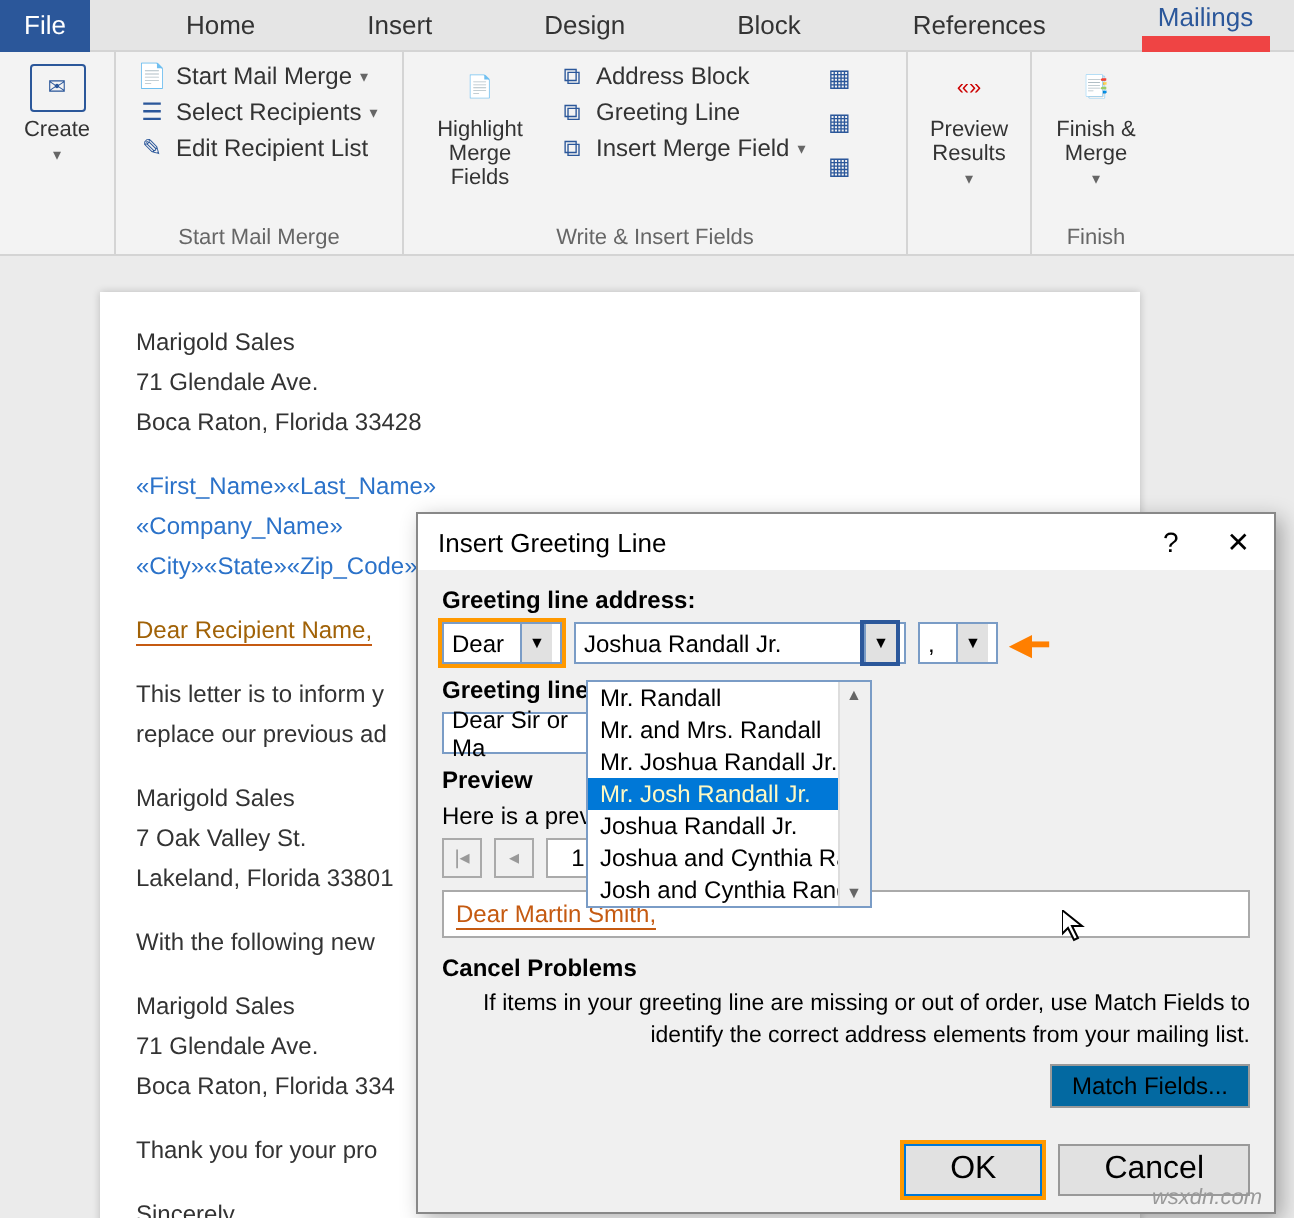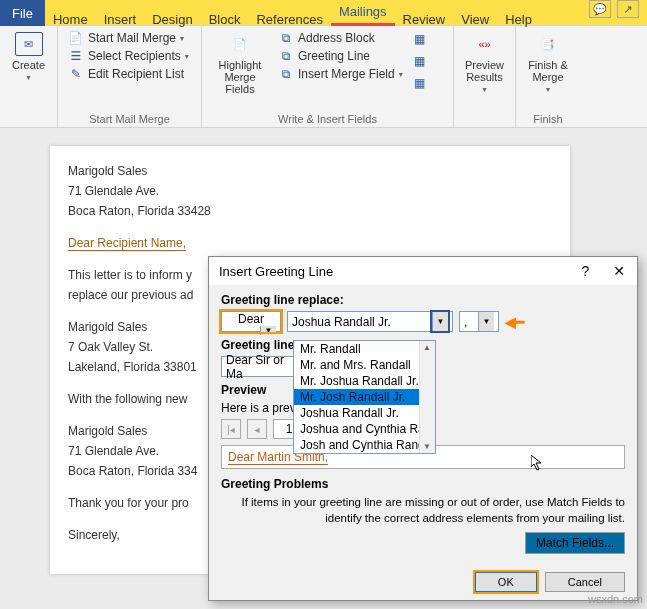--- a/index.html
+++ b/index.html
@@ -1,22 +1,22 @@
 <!DOCTYPE html>
 <html><head>
 <meta charset="utf-8">
 <style>
 * { box-sizing: border-box; font-family: "Segoe UI", Arial, sans-serif; }
 body { margin: 0; width: 647px; height: 609px; background: #fff; font-size: 12px; overflow: hidden; position: relative; }
 
 
-.tabbar { display: flex; align-items: flex-start; height: 26px; background: #fde047; border-bottom: 1px solid #d4d4d4; }
+.tabbar { display: flex; align-items: center; height: 26px; background: #e5e5e5; border-bottom: 1px solid #d4d4d4; gap: 40px; }
 .file-tab { background: #2b579a; color: #fff; padding: 0 12px; height: 26px; display: flex; align-items: center; font-size: 13px; }
 .tab { padding: 0 8px; height: 38px; display: flex; align-items: center; color: #333; font-size: 13px; cursor: pointer; }
-.tab.active { border-bottom: 3px solid #ef4444; color: #2b579a; padding-bottom: 0; height: 26px; }
+.tab.active { border-bottom: 8px solid #ef4444; color: #2b579a; padding-bottom: 0; height: 26px; }
 .tabbar-right { margin-left: auto; display: flex; gap: 6px; padding-right: 8px; }
 .tabbar-right .ico { width: 22px; height: 18px; border: 1px solid #aaa; display: flex; align-items: center; justify-content: center; color: #2b579a; font-size: 11px; }
 
 .ribbon { display: flex; background: #f3f3f3; border-bottom: 1px solid #d4d4d4; height: 102px; }
 .group { border-right: 1px solid #d4d4d4; padding: 4px 8px 2px 8px; display: flex; flex-direction: column; }
 .group-label { text-align: center; font-size: 11px; color: #666; margin-top: auto; padding-top: 2px; }
 .group-body { display: flex; flex: 1; align-items: flex-start; }
 
 .big-btn { display: flex; flex-direction: column; align-items: center; width: 50px; text-align: center; font-size: 11px; line-height: 12px; color: #333; padding: 2px; }
 .big-btn .bicon { width: 28px; height: 24px; display: flex; align-items: center; justify-content: center; margin-bottom: 3px; }
@@ -40,52 +40,52 @@
 
 .dialog { position: absolute; left: 208px; top: 256px; width: 430px; background: #f0f0f0; border: 1px solid #888; box-shadow: 3px 3px 10px rgba(0,0,0,0.3); font-size: 12px; }
 .dialog-title { display: flex; align-items: center; padding: 6px 6px 6px 10px; font-size: 13px; background: #fff; }
 .dialog-title .tbtns { margin-left: auto; display: flex; gap: 12px; font-size: 14px; }
 .dialog-title .tbtns span { cursor: pointer; padding: 0 6px; }
 .dialog-body { padding: 8px 12px 10px 12px; }
 .label-bold { font-weight: bold; margin-bottom: 4px; }
 .row { display: flex; align-items: center; gap: 6px; margin-bottom: 6px; }
 .sel { border: 1px solid #7a9cc6; background: #fff; height: 21px; display: flex; align-items: center; padding: 0 4px; position: relative; }
 .sel .arrow { margin-left: auto; width: 16px; height: 19px; background: #e1e1e1; border-left: 1px solid #7a9cc6; display: flex; align-items: center; justify-content: center; font-size: 8px; }
-.sel.hl { outline: 2px solid #ff9900; flex-direction: column; }
+.sel.hl { outline: 2px solid #ff9900; }
 .sel.hlblue .arrow { outline: 2px solid #2b579a; }
 
 .dropdown { position: absolute; left: 84px; top: 55px; width: 143px; background: #fff; border: 1px solid #7a9cc6; z-index: 10; }
 .dropdown-scr { position: absolute; right: 0; top: 0; bottom: 0; width: 16px; background: #f0f0f0; border-left: 1px solid #ddd; }
 .dropdown-scr::before { content: "▲"; position: absolute; top: 2px; left: 3px; font-size: 8px; color: #666; }
 .dropdown-scr::after { content: "▼"; position: absolute; bottom: 2px; left: 3px; font-size: 8px; color: #666; }
 .dd-item { padding: 1px 6px; font-size: 12px; white-space: nowrap; overflow: hidden; }
-.dd-item.selected { background: #0078d7; color: #0f172a; }
+.dd-item.selected { background: #0078d7; color: #fef9c3; }
 
 .cursor { position: absolute; left: 237px; top: 114px; z-index: 20; font-size: 14px; pointer-events: none; }
 
 .preview-box { border: 1px solid #aaa; background: #fff; padding: 4px 6px; margin: 4px 0 8px 0; height: 24px; }
 .preview-box span { color: #c55a11; border-bottom: 1px solid #c55a11; }
 
 .spin { display: inline-flex; align-items: center; border: 1px solid #aaa; background: #fff; height: 20px; }
 .spin .num { width: 30px; text-align: center; }
 .spin .btn { width: 14px; text-align: center; font-size: 9px; border-left: 1px solid #ccc; background: #f0f0f0; height: 18px; line-height: 9px; }
 
 .nav-btn { border: 1px solid #aaa; background: #f0f0f0; width: 20px; height: 20px; display: flex; align-items: center; justify-content: center; color: #999; font-size: 10px; }
 
 .correct { margin-top: 6px; }
 .correct-text { font-size: 11.5px; margin: 4px 0 6px 0; line-height: 1.35; text-align: right; }
 .match-btn { float: right; border: 1px solid #999; background: #0369a1; padding: 3px 10px; font-size: 12px; }
 
 .dlg-buttons { display: flex; justify-content: flex-end; gap: 8px; padding: 8px 12px; clear: both; }
-.dlg-btn { border: 1px solid #999; background: #e1e1e1; padding: 3px 22px; font-size: 11px; }
+.dlg-btn { border: 1px solid #999; background: #e1e1e1; padding: 3px 22px; font-size: 16px; }
 .dlg-btn.primary { outline: 2px solid #ff9900; border: 1px solid #0078d7; }
 
 .orange-arrow { color: #ff7f00; font-size: 14px; font-weight: bold; }
 
-.watermark { position: absolute; right: 4px; bottom: 4px; font-size: 11px; color: #999; }
+.watermark { position: absolute; right: 16px; bottom: 4px; font-size: 11px; color: #999; font-style: italic; }
 </style>
 </head>
 <body>
 
 <div class="tabbar">
   <div class="file-tab">File</div>
   <div class="tab">Home</div>
   <div class="tab">Insert</div>
   <div class="tab">Design</div>
   <div class="tab">Block</div>
@@ -182,20 +182,25 @@
 </div>
 
 <div class="doc-area">
   <div class="page">
     <div class="block">
       <p>Marigold Sales</p>
       <p>71 Glendale Ave.</p>
       <p>Boca Raton, Florida 33428</p>
     </div>
     <div class="block">
+      <p class="mf">«First_Name»«Last_Name»</p>
+      <p class="mf">«Company_Name»</p>
+      <p class="mf">«City»«State»«Zip_Code»</p>
+    </div>
+    <div class="block">
       <p><span class="recipient">Dear Recipient Name,</span></p>
     </div>
     <div class="block">
       <p>This letter is to inform y</p>
       <p>replace our previous ad</p>
     </div>
     <div class="block">
       <p>Marigold Sales</p>
       <p>7 Oak Valley St.</p>
       <p>Lakeland, Florida 33801</p>
@@ -220,21 +225,21 @@
 
 <div class="dialog">
   <div class="dialog-title">
     <span>Insert Greeting Line</span>
     <div class="tbtns">
       <span>?</span>
       <span>✕</span>
     </div>
   </div>
   <div class="dialog-body" style="position:relative">
-    <div class="label-bold">Greeting line replace:</div>
+    <div class="label-bold">Greeting line address:</div>
     <div class="row">
       <div class="sel hl" style="width:60px">
         <span>Dear</span>
           <span class="arrow">▼</span>
       </div>
       <div class="sel hlblue" style="width:166px">
         <span>Joshua Randall Jr.</span>
           <span class="arrow" style="outline:2px solid #2b579a">▼</span>
       </div>
       <div class="sel" style="width:40px">
@@ -276,21 +281,21 @@
         <span class="num">1</span>
         <div class="btn">▲<br>▼</div>
       </div>
     </div>
 
     <div class="preview-box">
       <span>Dear Martin Smith,</span>
     </div>
 
     <div class="correct">
-      <div class="label-bold">Greeting Problems</div>
+      <div class="label-bold">Cancel Problems</div>
       <div class="correct-text">If items in your greeting line are missing or out of order, use Match Fields to identify the correct address elements from your mailing list.</div>
       <button class="match-btn">Match Fields...</button>
       <div style="clear:both"></div>
     </div>
   </div>
   <div class="dlg-buttons">
     <button class="dlg-btn primary">OK</button>
     <button class="dlg-btn">Cancel</button>
   </div>
 </div>

